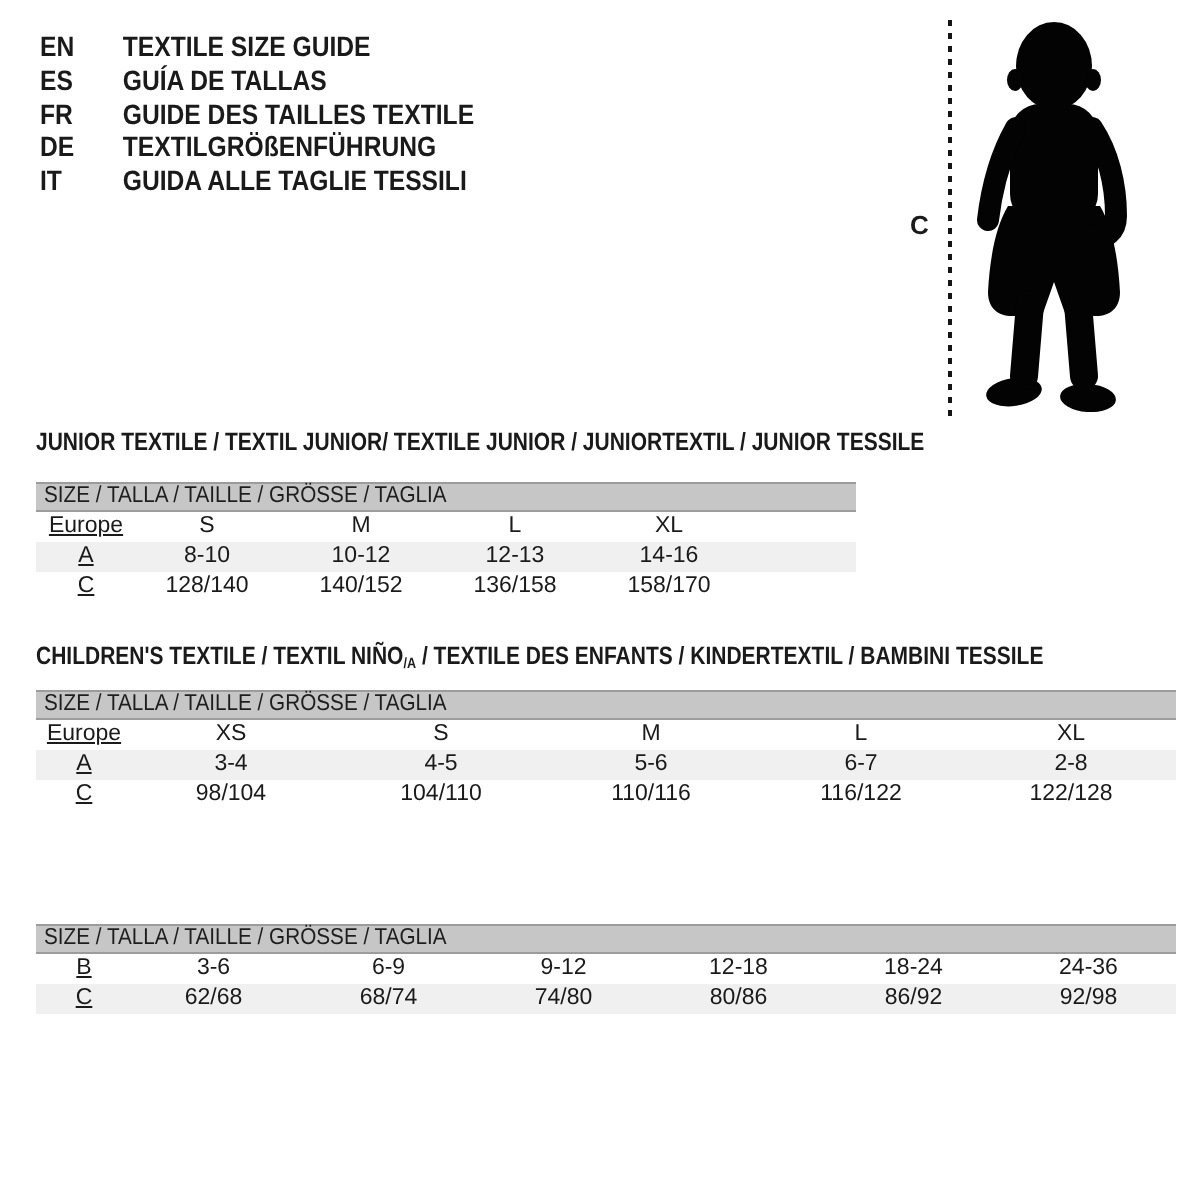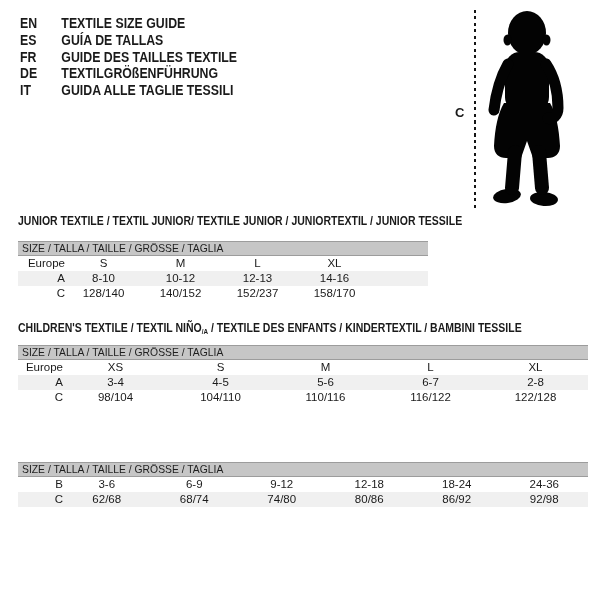--- a/index.html
+++ b/index.html
@@ -31,21 +31,21 @@
   .sec-title { font-weight:bold; font-size:12.5px; line-height:16px; }
 
   
   .size-bar { background:var(--bar,#c6c6c6); height:15px;
               border-top:1px solid #9c9c9c; border-bottom:1px solid #9c9c9c;
               font-size:11.5px; line-height:12.5px; padding-left:4px; color:#1e1e1e; }
 
   
   table { border-collapse:collapse; table-layout:fixed; font-size:11.5px; }
   td { height:15px; padding:0; text-align:center; line-height:15px; overflow:hidden; white-space:nowrap; }
-  td.rowlabel { text-align:right; padding-left:3px; }
+  td.rowlabel { text-align:center; padding-left:3px;text-decoration:underline; }
   tr.alt { background:var(--rowalt,#f0f0f0); }
 
   sub.sz { font-size:7.5px; vertical-align:-2px; }
 
   
   .footnote { font-weight:bold; font-size:11.5px; line-height:16.5px; }
 </style>
 </head>
 <body>
 
@@ -121,21 +121,21 @@
       <td>8-10</td>
       <td>10-12</td>
       <td>12-13</td>
       <td>14-16</td>
       <td></td>
     </tr>
     <tr>
       <td class="rowlabel">C</td>
       <td>128/140</td>
       <td>140/152</td>
-      <td>152/237</td>
+      <td>136/158</td>
       <td>158/170</td>
       <td></td>
     </tr>
   </tbody>
     </table>
 
   <div class="abs sec-title condense" style="left:18px;top:320px">
     <span>CHILDREN'S TEXTILE / TEXTIL NIÑO</span><sub class="sz">/A</sub><span> / TEXTILE DES ENFANTS / KINDERTEXTIL / BAMBINI TESSILE</span>
   </div>
   <div class="abs size-bar" style="left:18px;top:345px;width:570px">

